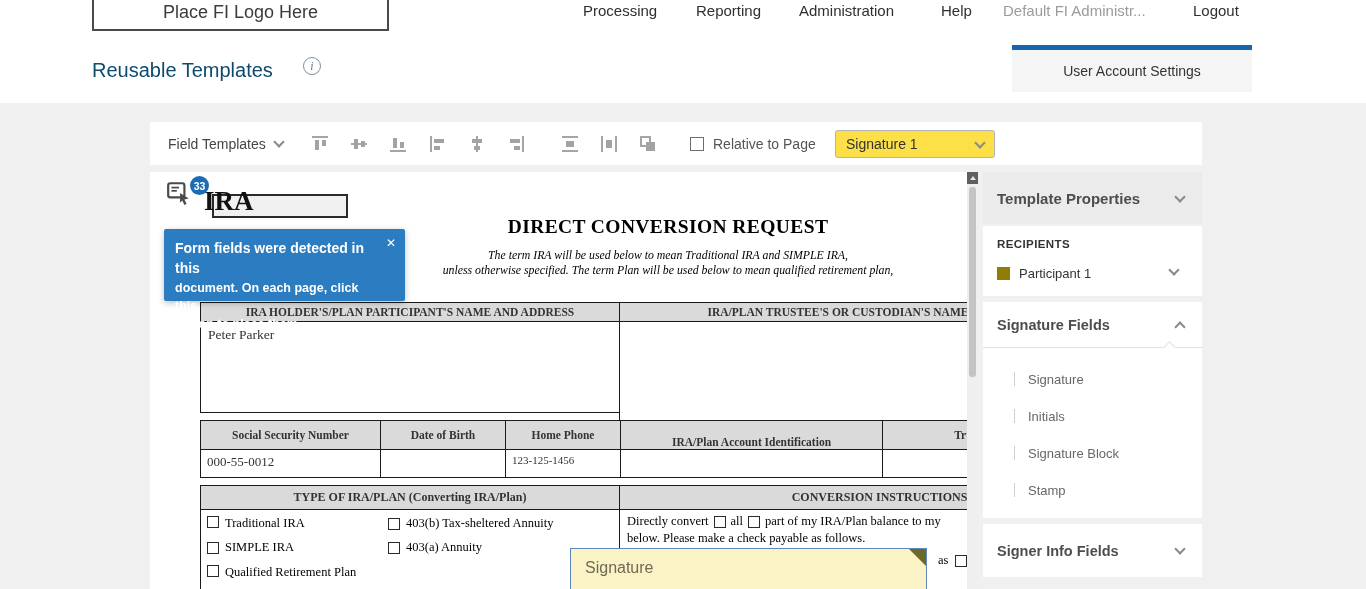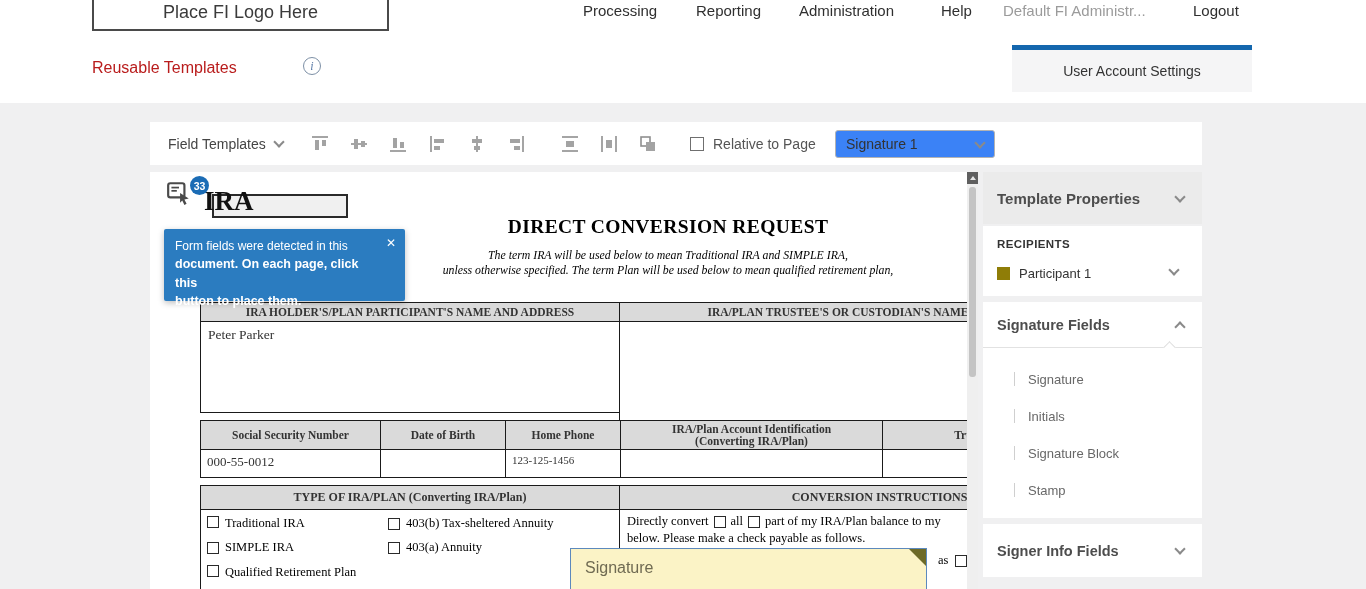--- a/index.html
+++ b/index.html
@@ -33,21 +33,21 @@
     <span style="font-size:18px;color:#3b3b3b">Place FI Logo Here</span>
   </div>
 
   <span class="abs" style="left:583px;top:2px;font-size:15px;color:#2f2f2f;cursor:pointer">Processing</span>
   <span class="abs" style="left:696px;top:2px;font-size:15px;color:#2f2f2f;cursor:pointer">Reporting</span>
   <span class="abs" style="left:799px;top:2px;font-size:15px;color:#2f2f2f;cursor:pointer">Administration</span>
   <span class="abs" style="left:941px;top:2px;font-size:15px;color:#2f2f2f;cursor:pointer">Help</span>
   <span class="abs" style="left:1003px;top:2px;font-size:15px;color:#9b9b9b;cursor:pointer">Default FI Administr...</span>
   <span class="abs" style="left:1193px;top:2px;font-size:15px;color:#2f2f2f;cursor:pointer">Logout</span>
 
-  <span class="abs" style="left:92px;top:59px;font-size:16px;color:#b91c1c">Reusable Templates</span>
+  <span class="abs" style="left:92px;top:59px;font-size:20px;color:#0c4a6e">Reusable Templates</span>
   <span class="abs" style="left:303px;top:57px;width:18px;height:18px;border:1px solid #7d90a6;border-radius:50%;font-family:'Liberation Serif',serif;font-style:italic;font-size:12px;color:#5b7ca8;display:flex;align-items:center;justify-content:center;cursor:pointer">i</span>
 
   <div class="abs" style="left:1012px;top:45px;width:240px;height:5px;background:#1467ae"></div>
   <div class="abs" style="left:1012px;top:50px;width:240px;height:42px;background:#f5f5f6;display:flex;align-items:center;justify-content:center;cursor:pointer">
     <span style="font-size:14px;color:#333">User Account Settings</span>
   </div>
 
   <div class="abs" style="left:150px;top:122px;width:1052px;height:43px;background:#fff">
     <div class="abs" style="left:10px;top:0;height:43px;display:flex;align-items:center;gap:9px;cursor:pointer;padding:0 8px">
       <span style="font-size:14px;color:#454545">Field Templates</span>
@@ -113,21 +113,21 @@
     <span class="abs ticon" style="left:488px;top:12px">
         <svg viewBox="0 0 18 18">
           <rect x="2" y="2" width="9" height="9" style="fill:none;stroke:#8f8f8f;stroke-width:1.6"></rect>
           <rect x="7" y="7" width="9" height="9"></rect>
         </svg>
       </span>
 
     <span class="abs" style="left:540px;top:15px;width:14px;height:14px;border:1px solid #6f6f6f;background:#fff;cursor:pointer"></span>
     <span class="abs" style="left:563px;top:14px;font-size:14px;color:#555">Relative to Page</span>
 
-    <div class="abs" style="left:685px;top:8px;width:160px;height:28px;border:1px solid #b3b3b3;border-radius:3px;background:#3b82f6;display:flex;align-items:center;justify-content:space-between;padding:0 10px;cursor:pointer">
+    <div class="abs" style="left:685px;top:8px;width:160px;height:28px;border:1px solid #b3b3b3;border-radius:3px;background:#fde047;display:flex;align-items:center;justify-content:space-between;padding:0 10px;cursor:pointer">
       <span style="font-size:14px;color:#333">Signature 1</span>
       <i class="chev"></i>
     </div>
   </div>
 
   <div class="abs" style="left:150px;top:172px;width:817px;height:417px;background:#fff;overflow:hidden">
 
     <div class="abs" style="left:62px;top:22px;width:136px;height:24px;border:2px solid #2a2a2a;background:#f0f0f0;z-index:1"></div>
     <span class="abs serif" style="left:54px;top:14px;font-size:27px;font-weight:bold;color:#111;z-index:2">IRA</span>
 
@@ -135,42 +135,42 @@
       <svg viewBox="0 0 24 24" style="width:26px;height:26px">
         <rect x="2" y="3" width="15" height="13" rx="2" style="fill:none;stroke:#4a4a4a;stroke-width:2"></rect>
         <line x1="5" y1="7" x2="12" y2="7" style="stroke:#4a4a4a;stroke-width:1.6"></line>
         <line x1="5" y1="10" x2="10" y2="10" style="stroke:#4a4a4a;stroke-width:1.6"></line>
         <polygon points="13,12 21,17 17,18 19,22 17,23 15,19 13,21" style="fill:#4a4a4a"></polygon>
       </svg>
     </div>
     <span class="abs" style="left:40px;top:4px;width:19px;height:19px;border-radius:50%;background:#1b6cb5;color:#fff;font-size:10.5px;font-weight:bold;display:flex;align-items:center;justify-content:center;z-index:7">33</span>
 
     <div class="abs" style="left:14px;top:57px;width:241px;height:72px;background:#2b7cc0;color:#fff;border-radius:2px;box-shadow:0 2px 6px rgba(0,0,0,.25);padding:9px 26px 9px 11px;z-index:8">
-      <div style="font-size:12px;line-height:1.45;font-weight:normal">Form fields were detected in this</div>
+      <div style="font-size:14px;line-height:1.45;font-weight:bold">Form fields were detected in this</div>
       <div style="font-size:12.5px;line-height:1.45;font-weight:bold">document. On each page, click this</div>
       <div style="font-size:12.5px;line-height:1.45;font-weight:bold">button to place them.</div>
       <span style="position:absolute;right:9px;top:7px;font-size:12px;cursor:pointer">✕</span>
     </div>
 
     <div class="abs serif" style="left:40px;top:44px;width:956px;text-align:center;font-size:19.5px;font-weight:bold;letter-spacing:.4px;color:#000">DIRECT CONVERSION REQUEST</div>
     <div class="abs serif" style="left:40px;top:76px;width:956px;text-align:center;font-style:italic;font-size:11.8px;color:#000">The term IRA will be used below to mean Traditional IRA and SIMPLE IRA,</div>
     <div class="abs serif" style="left:40px;top:91px;width:956px;text-align:center;font-style:italic;font-size:11.8px;color:#000">unless otherwise specified. The term Plan will be used below to mean qualified retirement plan,</div>
 
     <div class="cell hcell" style="left:50px;top:130px;width:420px;height:20px;line-height:18px">IRA HOLDER'S/PLAN PARTICIPANT'S NAME AND ADDRESS</div>
     <div class="cell hcell" style="left:469px;top:130px;width:521px;height:20px;line-height:18px;white-space:nowrap;overflow:visible">IRA/PLAN TRUSTEE'S OR CUSTODIAN'S NAME AND ADDRESS</div>
 
     <div class="cell" style="left:50px;top:149px;width:420px;height:92px;padding:5px 7px;font-size:13.5px">
       <span>Peter Parker</span>
     </div>
     <div class="cell" style="left:469px;top:149px;width:521px;height:100px"></div>
 
     <div class="cell hcell" style="left:50px;top:248px;width:181px;height:30px;line-height:28px">Social Security Number</div>
     <div class="cell hcell" style="left:230px;top:248px;width:126px;height:30px;line-height:28px">Date of Birth</div>
     <div class="cell hcell" style="left:355px;top:248px;width:116px;height:30px;line-height:28px">Home Phone</div>
-    <div class="cell hcell" style="left:470px;top:248px;width:263px;height:30px;padding-top:2px;line-height:12px">
+    <div class="cell hcell" style="left:470px;top:248px;width:263px;height:30px;padding-top:15px;line-height:12px">
       <div>IRA/Plan Account Identification</div>
       <div>(Converting IRA/Plan)</div>
     </div>
     <div class="cell hcell" style="left:732px;top:248px;width:258px;height:30px;line-height:28px;white-space:nowrap">Trust Account Number</div>
 
     <div class="cell" style="left:50px;top:277px;width:181px;height:29px;padding:4px 6px;font-size:13px">
       <span>000-55-0012</span>
     </div>
     <div class="cell" style="left:230px;top:277px;width:126px;height:29px"></div>
     <div class="cell" style="left:355px;top:277px;width:116px;height:29px;padding:4px 6px;font-size:11px">

